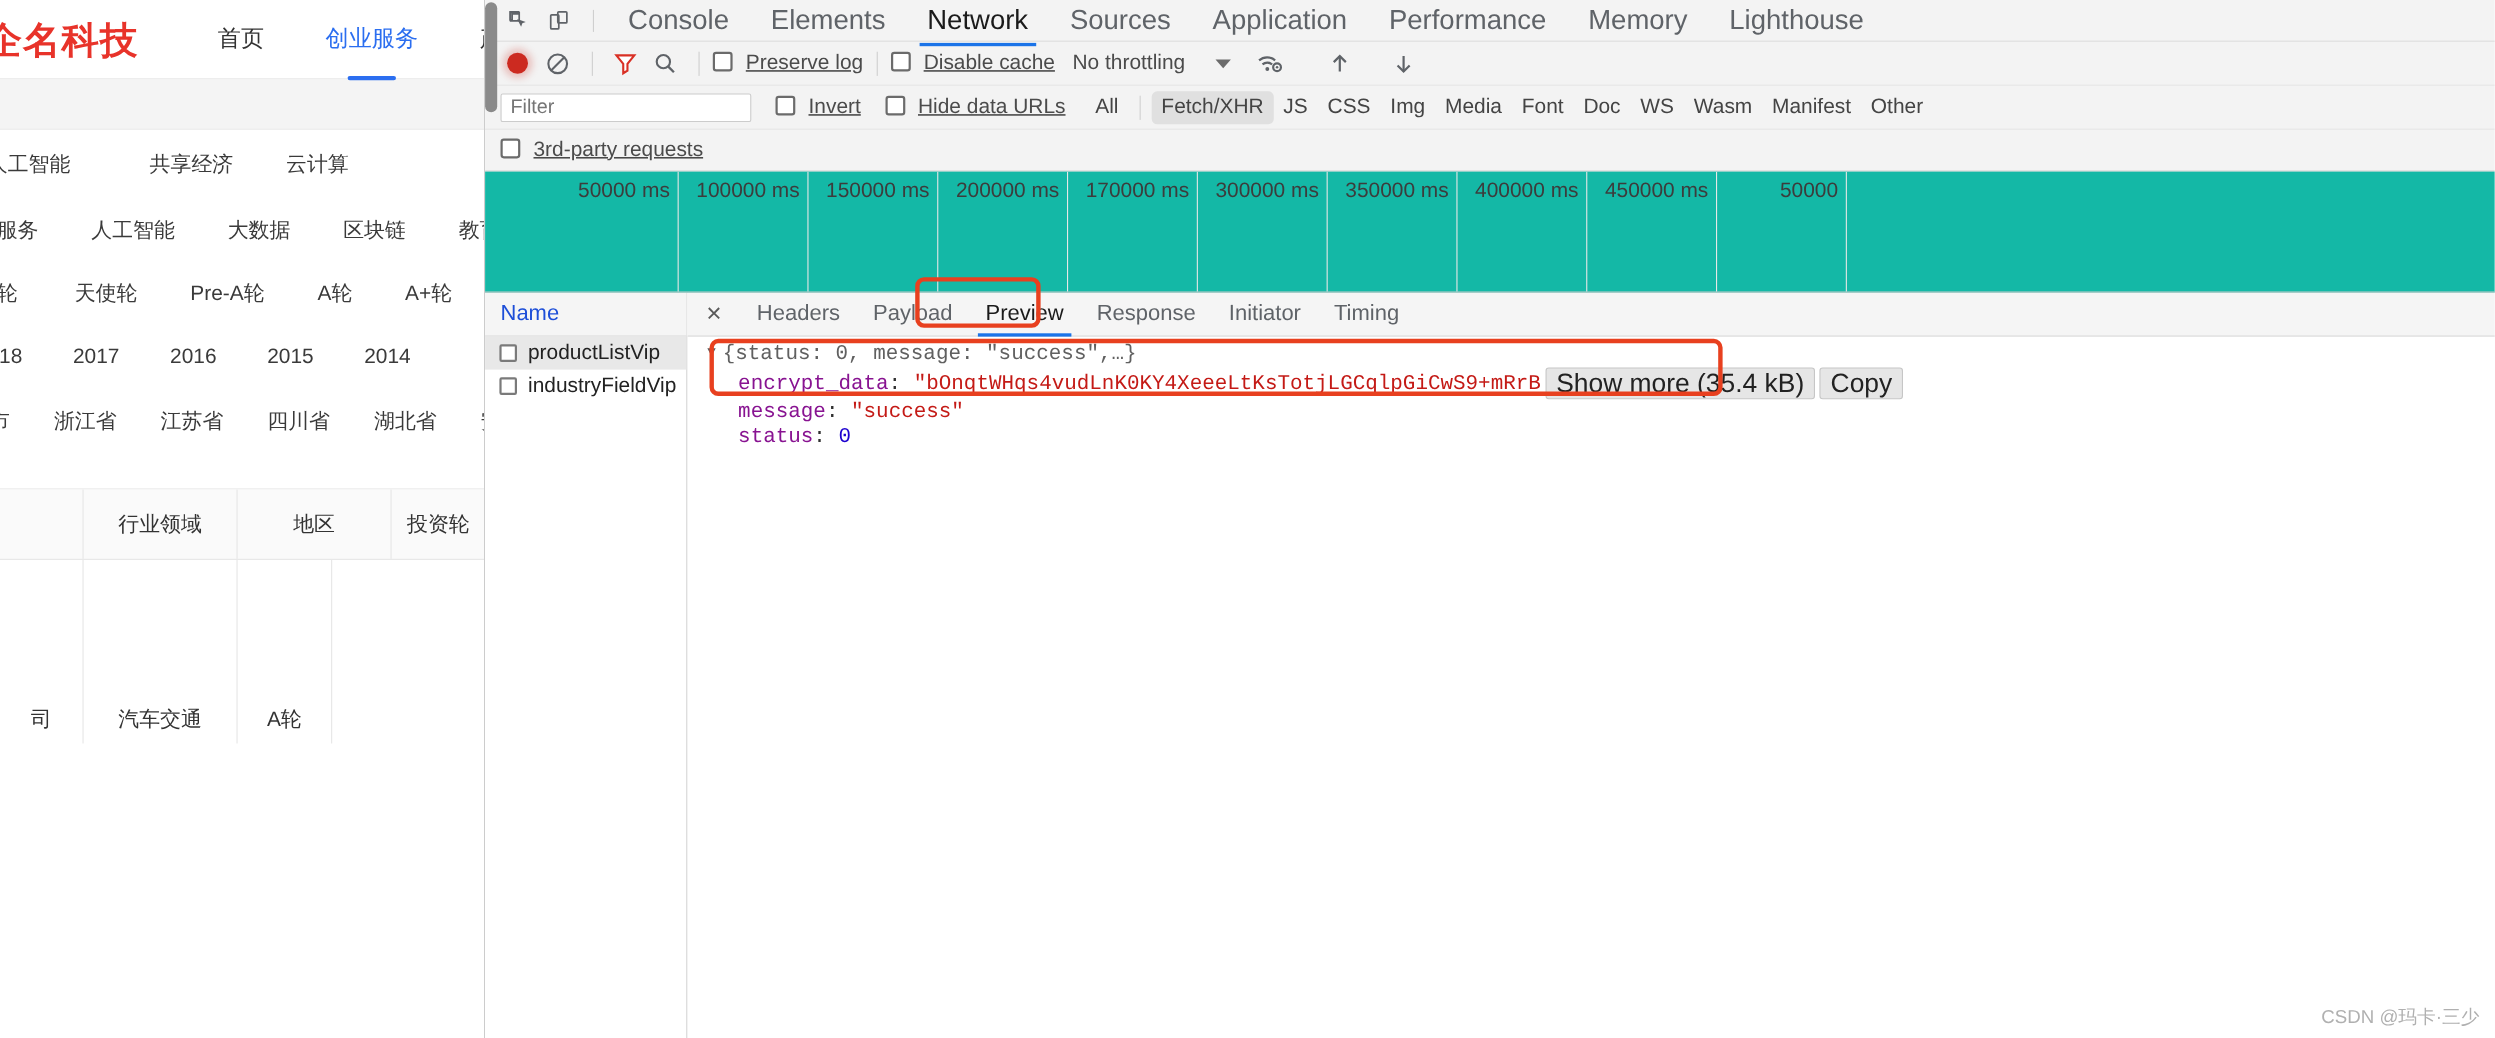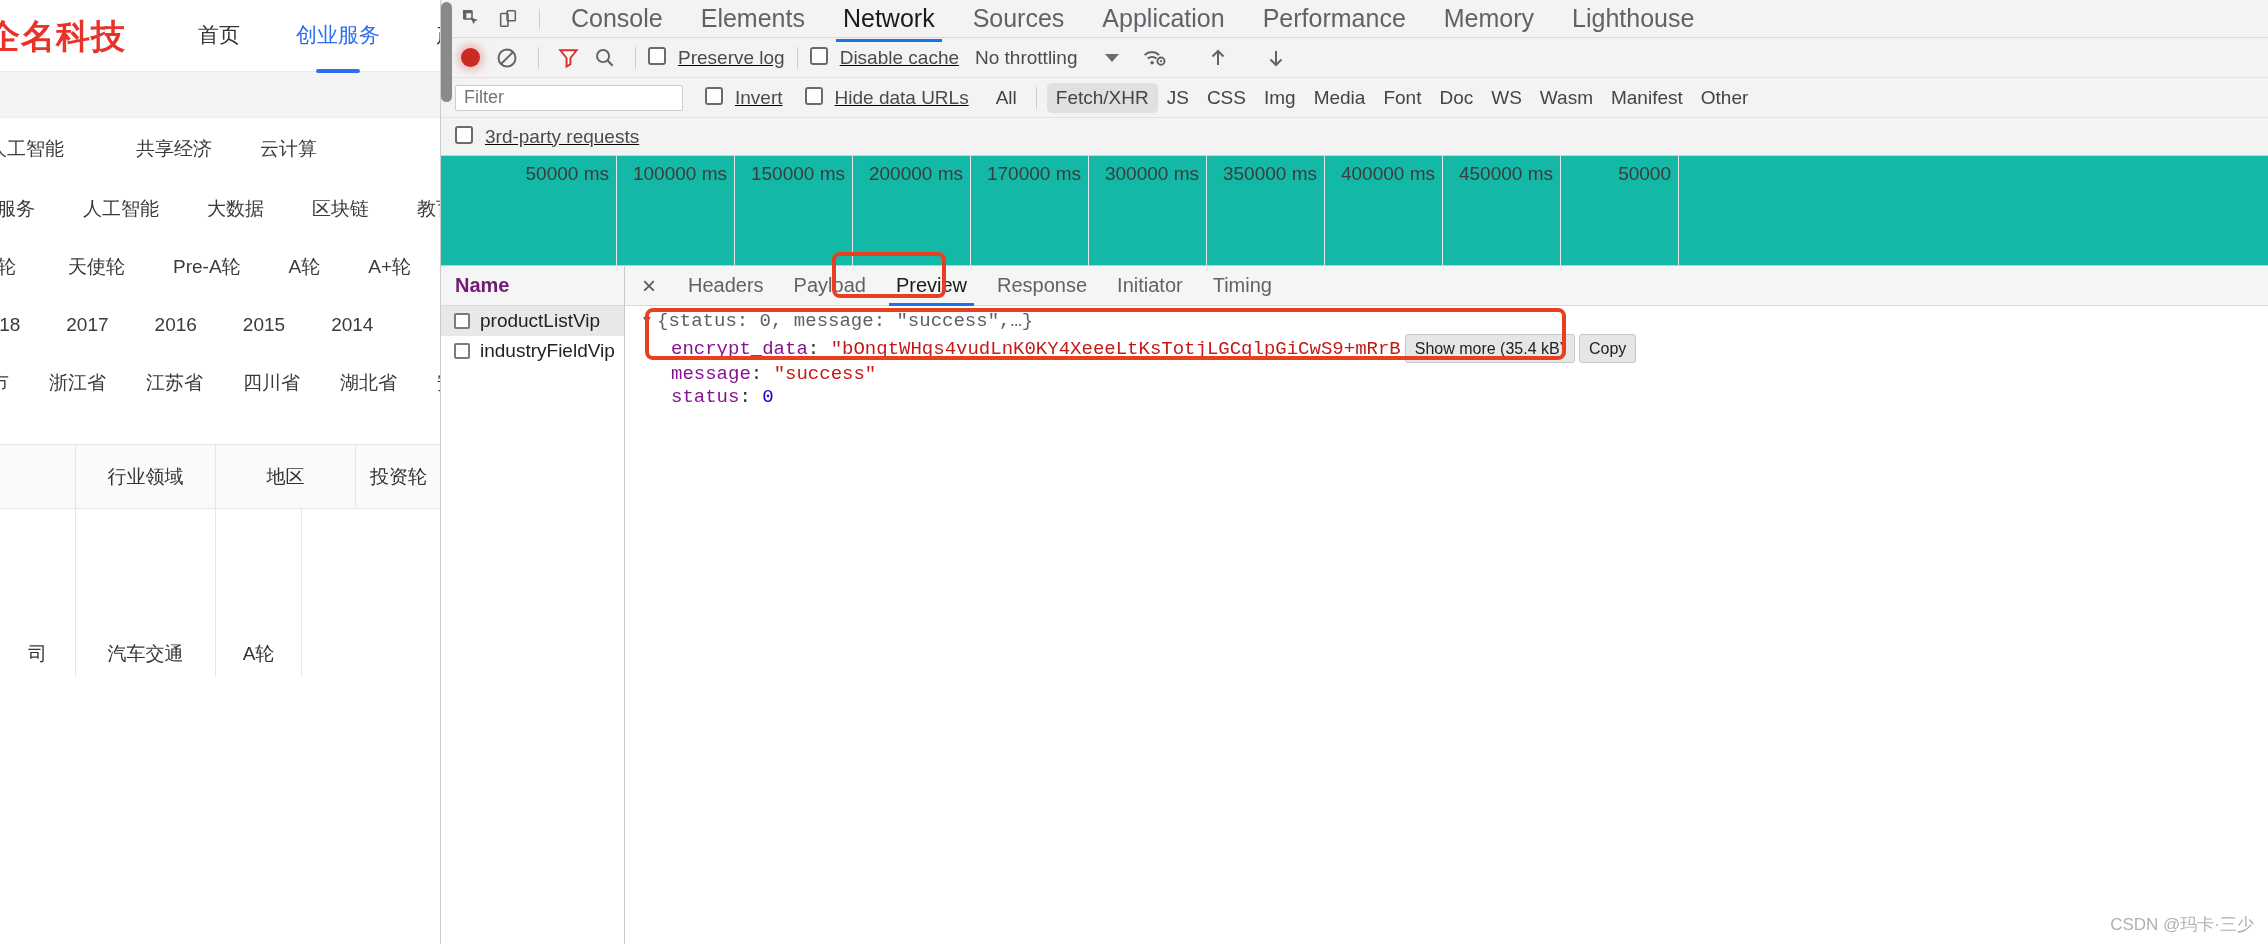--- a/index.html
+++ b/index.html
@@ -201,22 +201,22 @@
   
   .dt-main { display: flex; flex: 1; min-height: 0; }
   .dt-namepane {
     width: 184px; flex-shrink: 0;
     border-right: 1px solid #c9c9c9;
     display: flex; flex-direction: column;
     background: #ffffff;
   }
   .np-head {
     height: 40px; display:flex; align-items:center;
-    padding-left: 14px; font-size: 20px; color: #701a75;
-    background: #f5f5f5; border-bottom: 1px solid #d9d9d9; font-weight: bold;
+    padding-left: 14px; font-size: 20px; color: #1d4ed8;
+    background: #f5f5f5; border-bottom: 1px solid #d9d9d9;
   }
   .np-row {
     height: 30px; display:flex; align-items:center; gap: 10px;
     padding-left: 13px; font-size: 19px; color: #222;
   }
   .np-row.selected { background: #e8e8e8; }
   .np-check {
     width: 16px; height: 16px; border: 2px solid #7a7a7a; border-radius: 2px;
     background: #fff; flex-shrink: 0;
   }
@@ -252,21 +252,21 @@
   }
   .k-prop { color: #881391; }
   .k-str  { color: #c41a16; }
   .k-num  { color: #1c00cf; }
   .k-plain{ color: #303030; }
   .collapsed-preview { color: #606060; }
   .indent { padding-left: 46px; }
 
   .showmore-btn, .copy-btn {
     display: inline-block; background: #e6e6e6; border: 1px solid #c6c6c6;
-    border-radius: 3px; font-size: 16px; color: #222; padding: 2px 9px;
+    border-radius: 3px; font-size: 24px; color: #222; padding: 2px 9px;
     font-family: "Liberation Sans", sans-serif; vertical-align: middle;
     margin-left: 4px;
   }
 
   
   .annot {
     position: absolute; border: 4px solid #e8401f; border-radius: 8px;
     pointer-events: none;
   }
   #annot-preview { left: 832px; top: 252px; width: 114px; height: 46px; }

